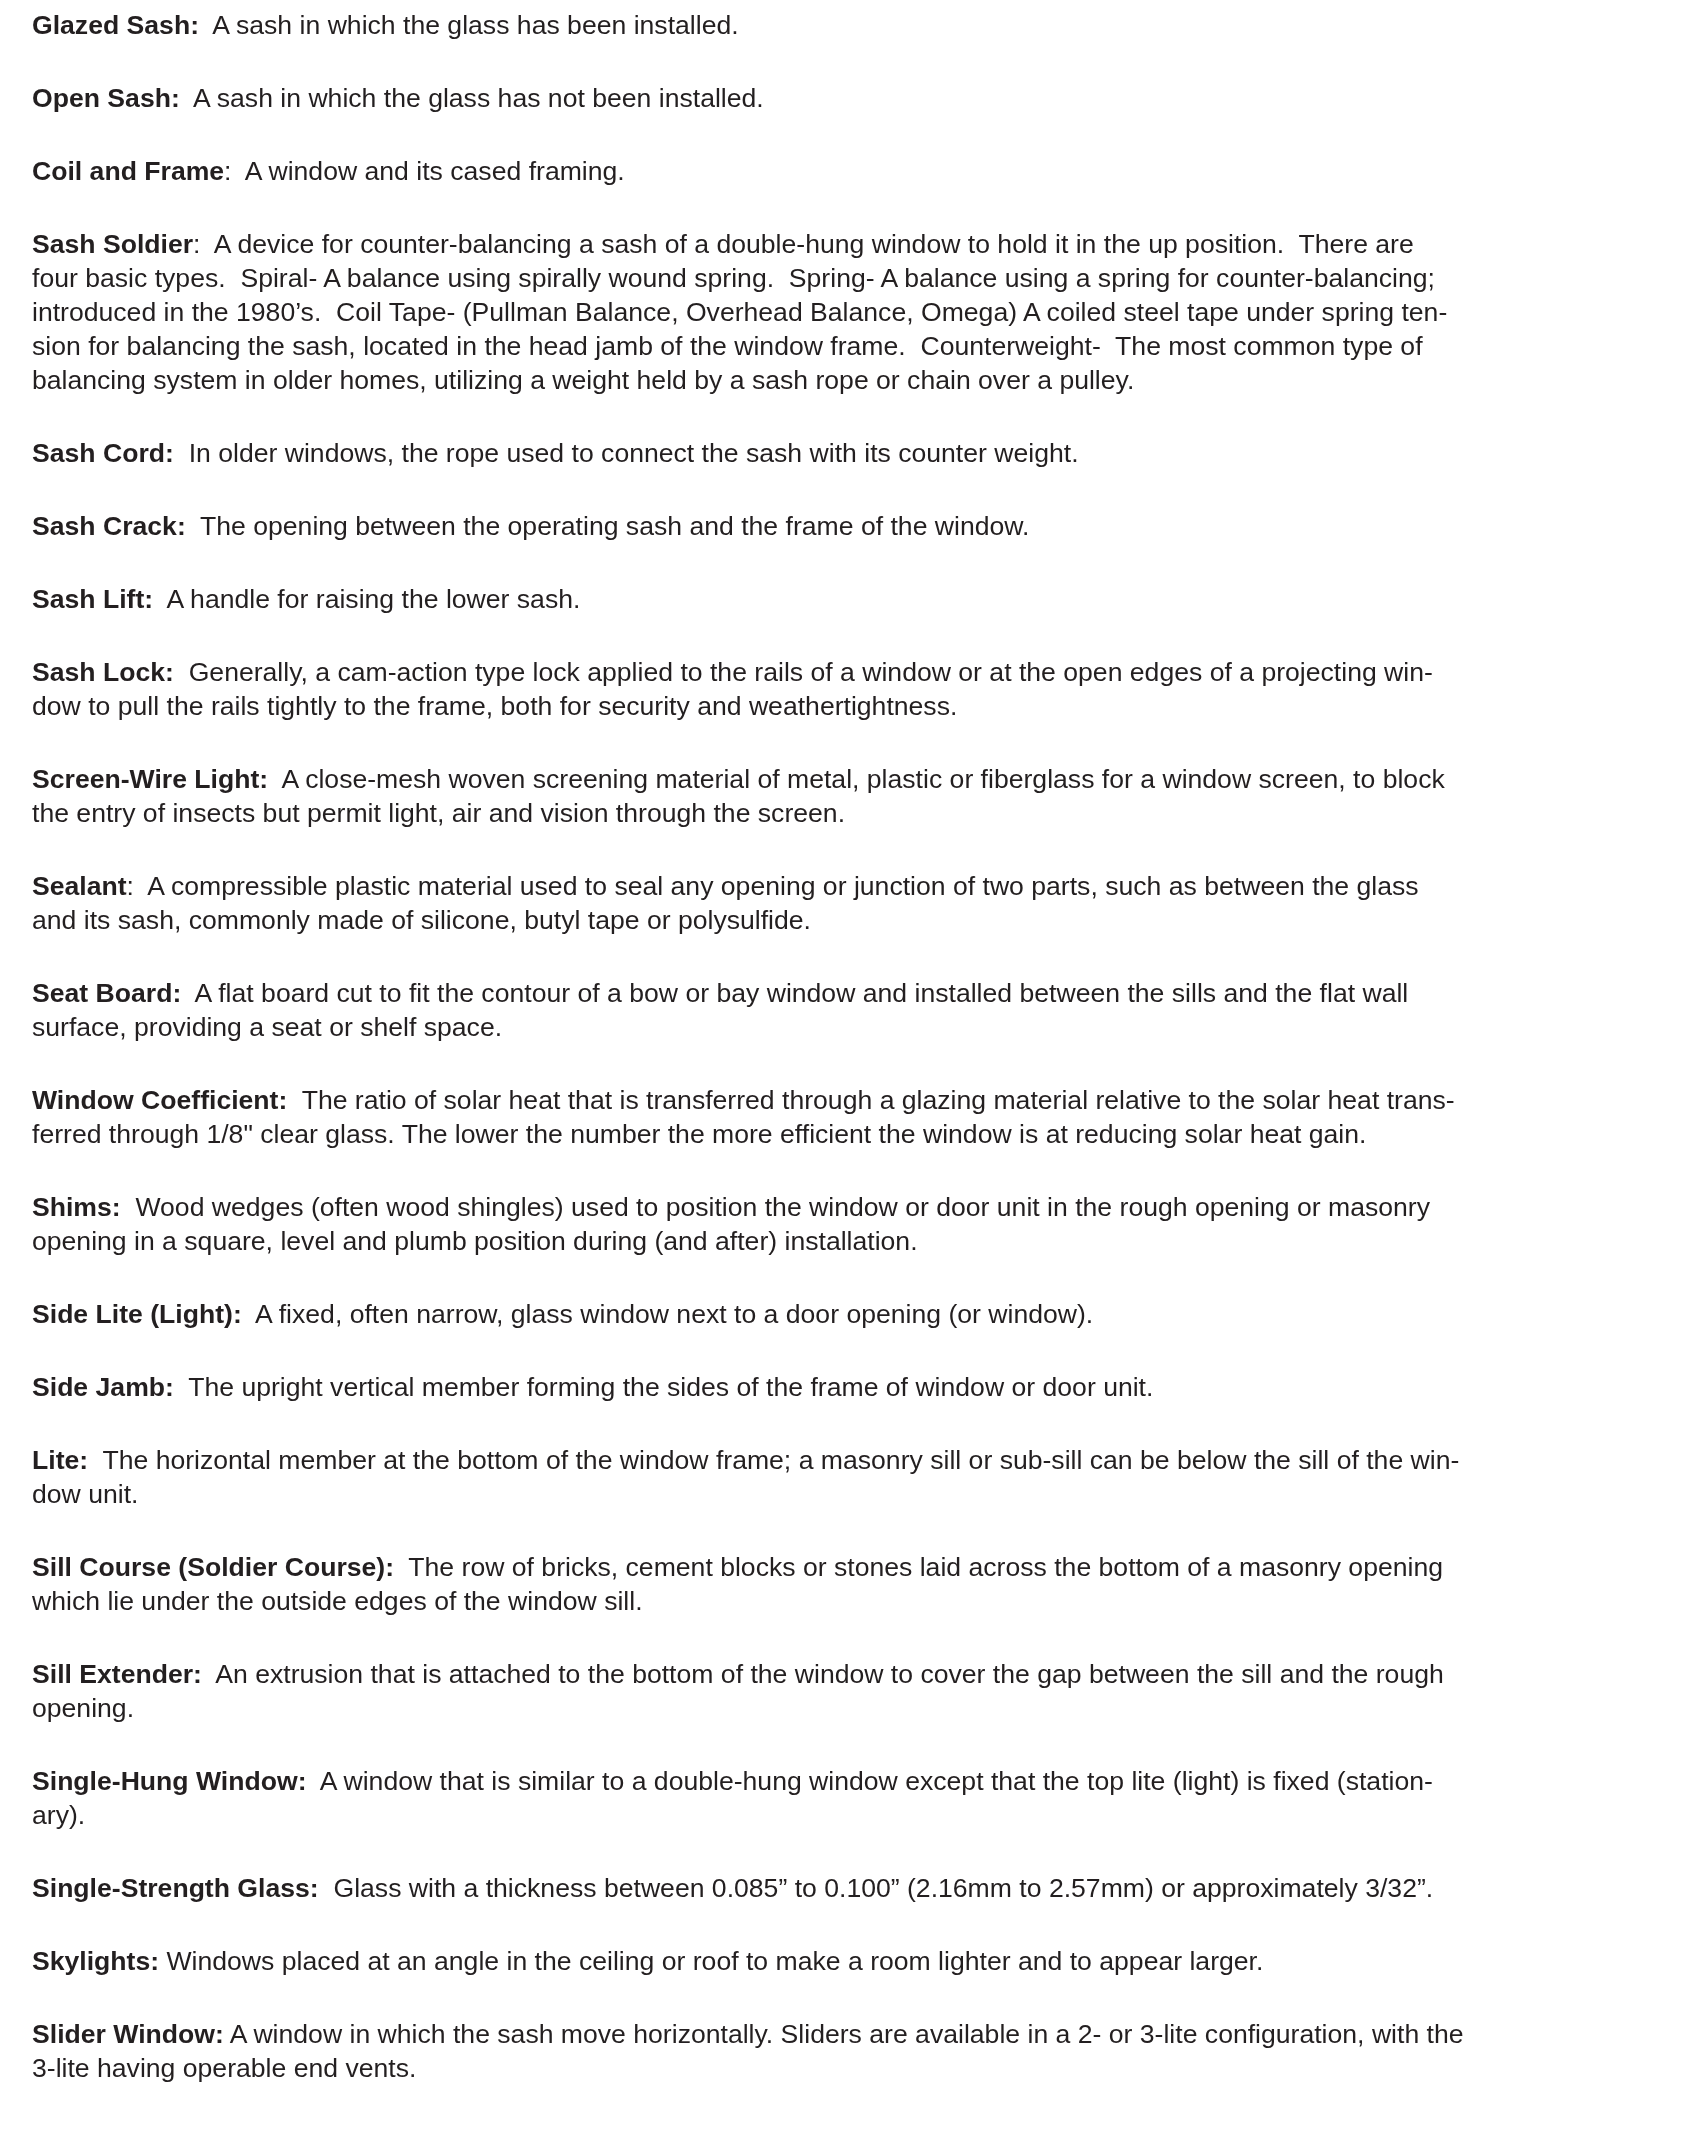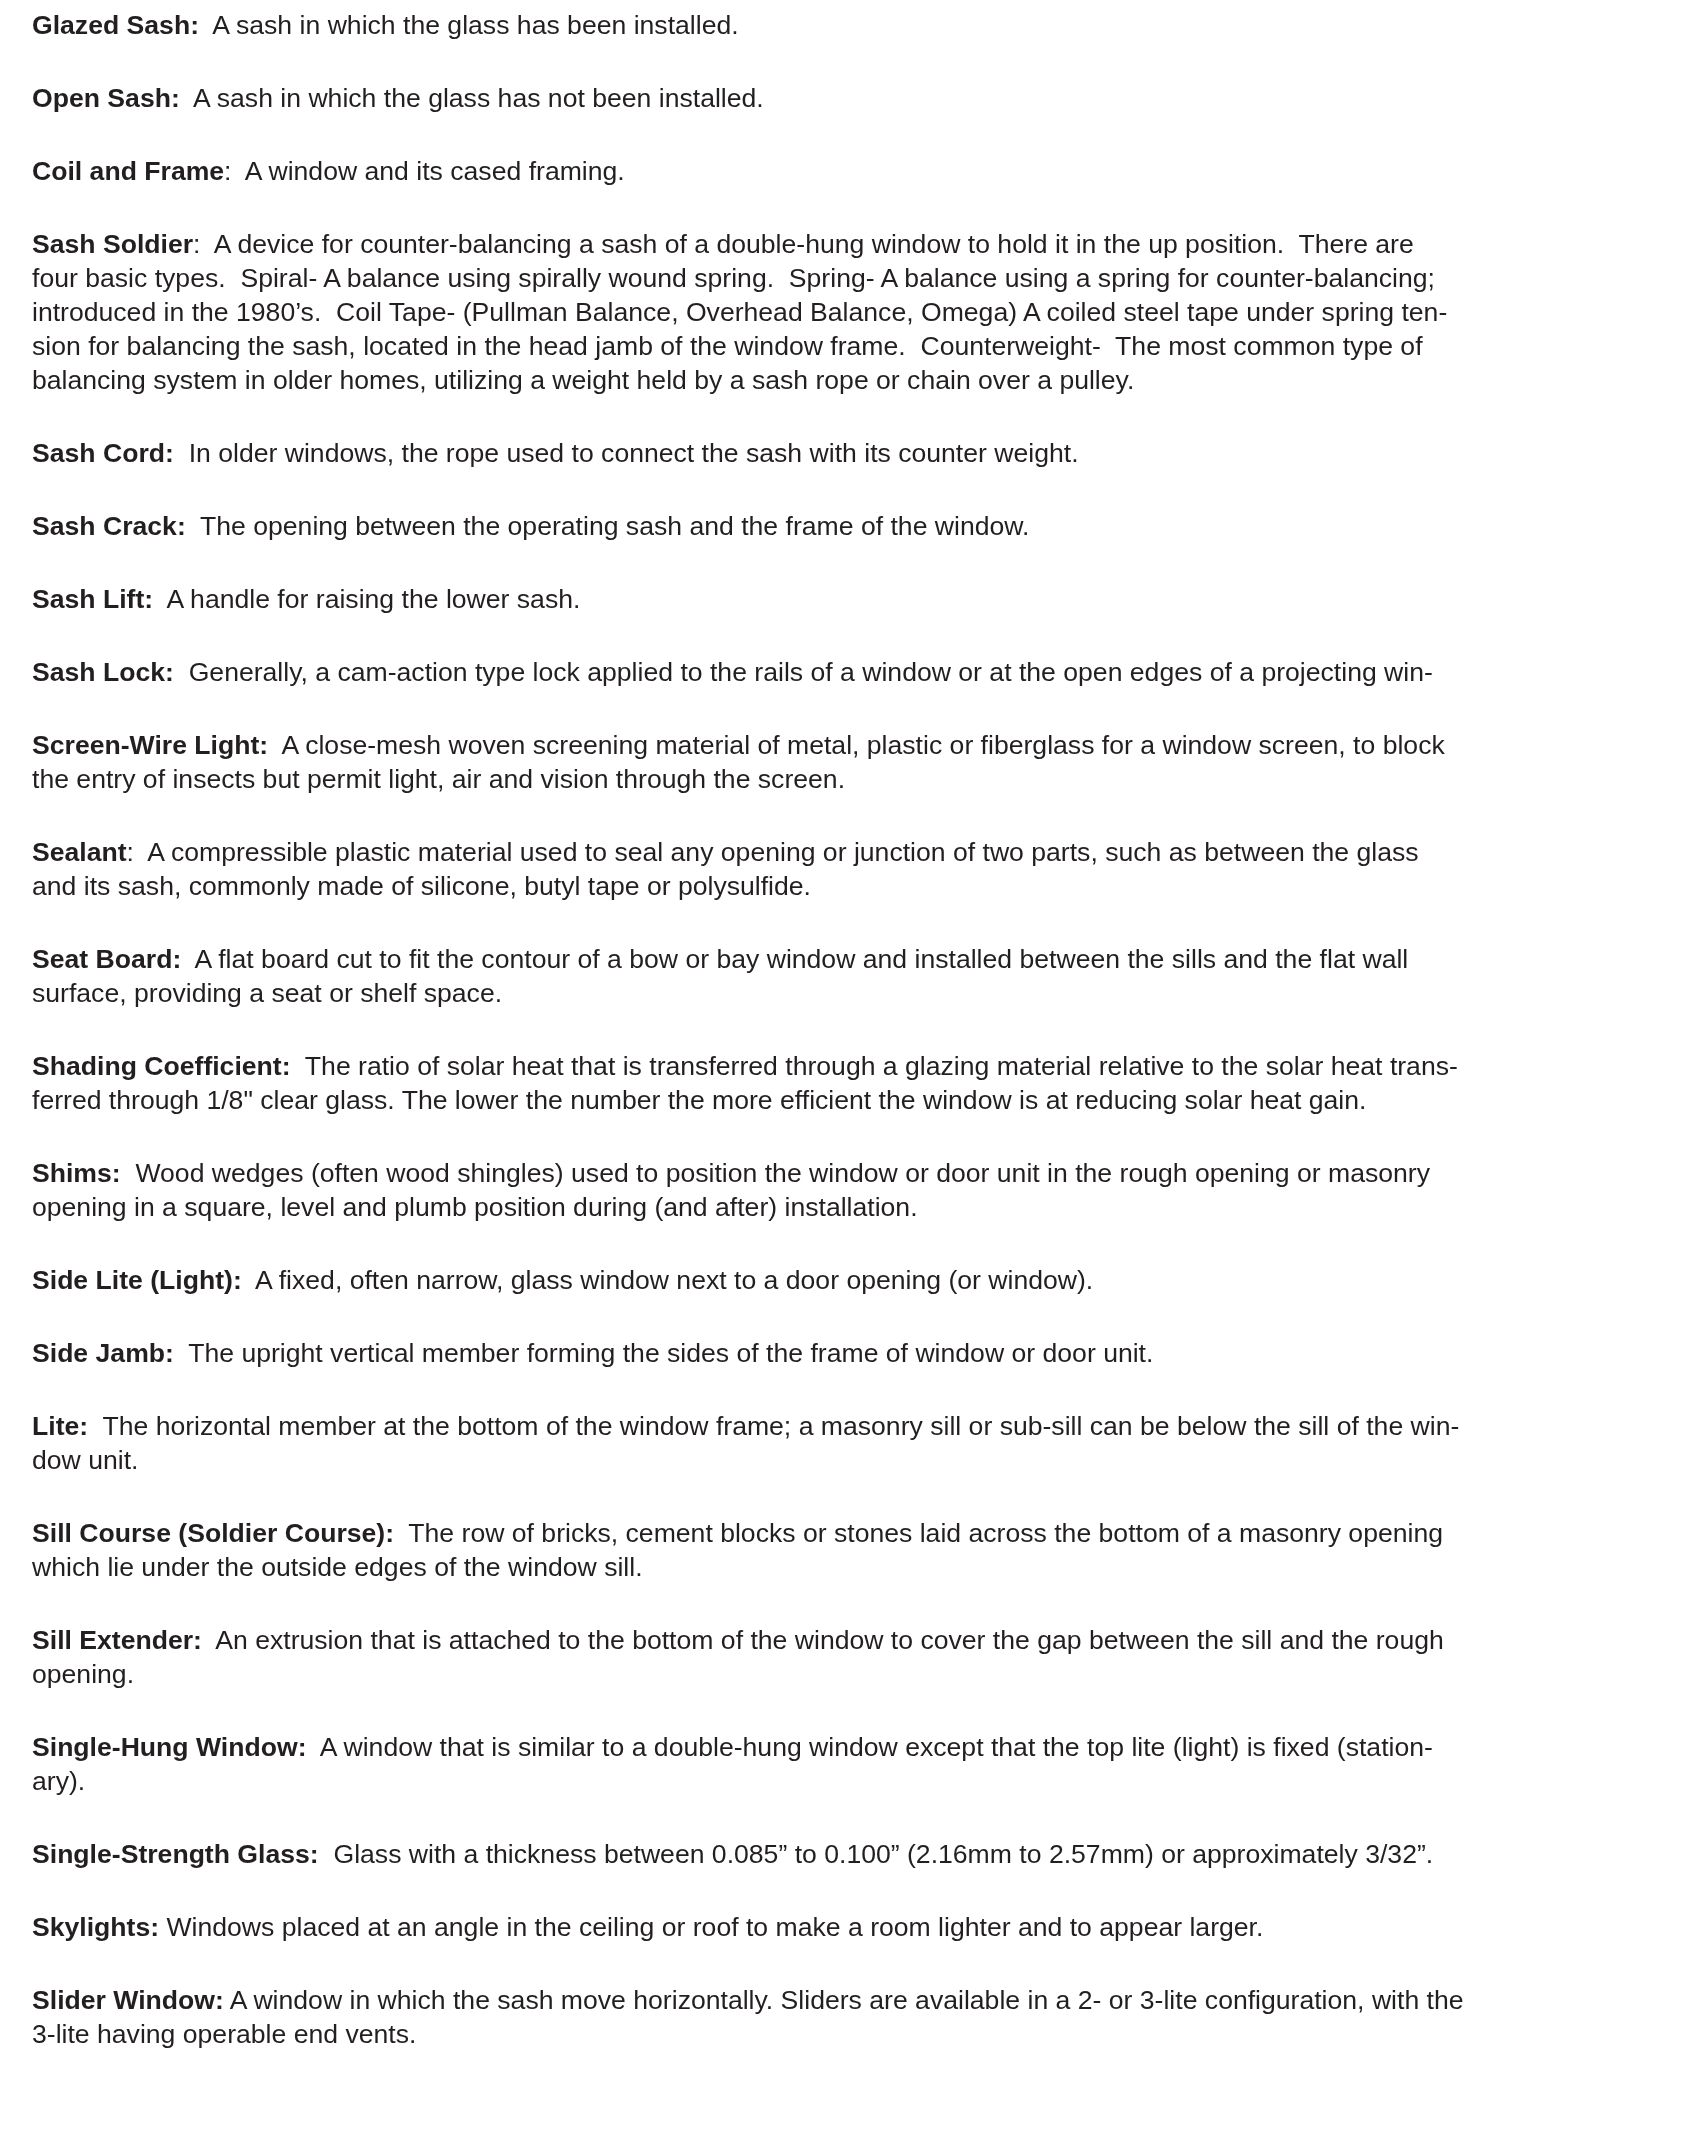--- a/index.html
+++ b/index.html
@@ -57,35 +57,36 @@
         <div class="line"><span class="term">Sash Cord:</span>  In older windows, the rope used to connect the sash with its counter weight.</div>
       </div>
       <div class="entry">
         <div class="line"><span class="term">Sash Crack:</span>  The opening between the operating sash and the frame of the window.</div>
       </div>
       <div class="entry">
         <div class="line"><span class="term">Sash Lift:</span>  A handle for raising the lower sash.</div>
       </div>
       <div class="entry">
         <div class="line"><span class="term">Sash Lock:</span>  Generally, a cam-action type lock applied to the rails of a window or at the open edges of a projecting win-</div>
+        <div class="line">dow to pull the rails tightly to the frame, both for security and weathertightness.</div>
       </div>
       <div class="entry">
         <div class="line"><span class="term">Screen-Wire Light:</span>  A close-mesh woven screening material of metal, plastic or fiberglass for a window screen, to block</div>
         <div class="line">the entry of insects but permit light, air and vision through the screen.</div>
       </div>
       <div class="entry">
         <div class="line"><span class="term">Sealant</span>:  A compressible plastic material used to seal any opening or junction of two parts, such as between the glass</div>
         <div class="line">and its sash, commonly made of silicone, butyl tape or polysulfide.</div>
       </div>
       <div class="entry">
         <div class="line"><span class="term">Seat Board:</span>  A flat board cut to fit the contour of a bow or bay window and installed between the sills and the flat wall</div>
         <div class="line">surface, providing a seat or shelf space.</div>
       </div>
       <div class="entry">
-        <div class="line"><span class="term">Shading Coefficient:</span>  The ratio of solar heat that is transferred through a glazing material relative to the solar heat trans-</div>
+        <div class="line"><span class="term">Window Coefficient:</span>  The ratio of solar heat that is transferred through a glazing material relative to the solar heat trans-</div>
         <div class="line">ferred through 1/8" clear glass. The lower the number the more efficient the window is at reducing solar heat gain.</div>
       </div>
       <div class="entry">
         <div class="line"><span class="term">Shims:</span>  Wood wedges (often wood shingles) used to position the window or door unit in the rough opening or masonry</div>
         <div class="line">opening in a square, level and plumb position during (and after) installation.</div>
       </div>
       <div class="entry">
         <div class="line"><span class="term">Side Lite (Light):</span>  A fixed, often narrow, glass window next to a door opening (or window).</div>
       </div>
       <div class="entry">

